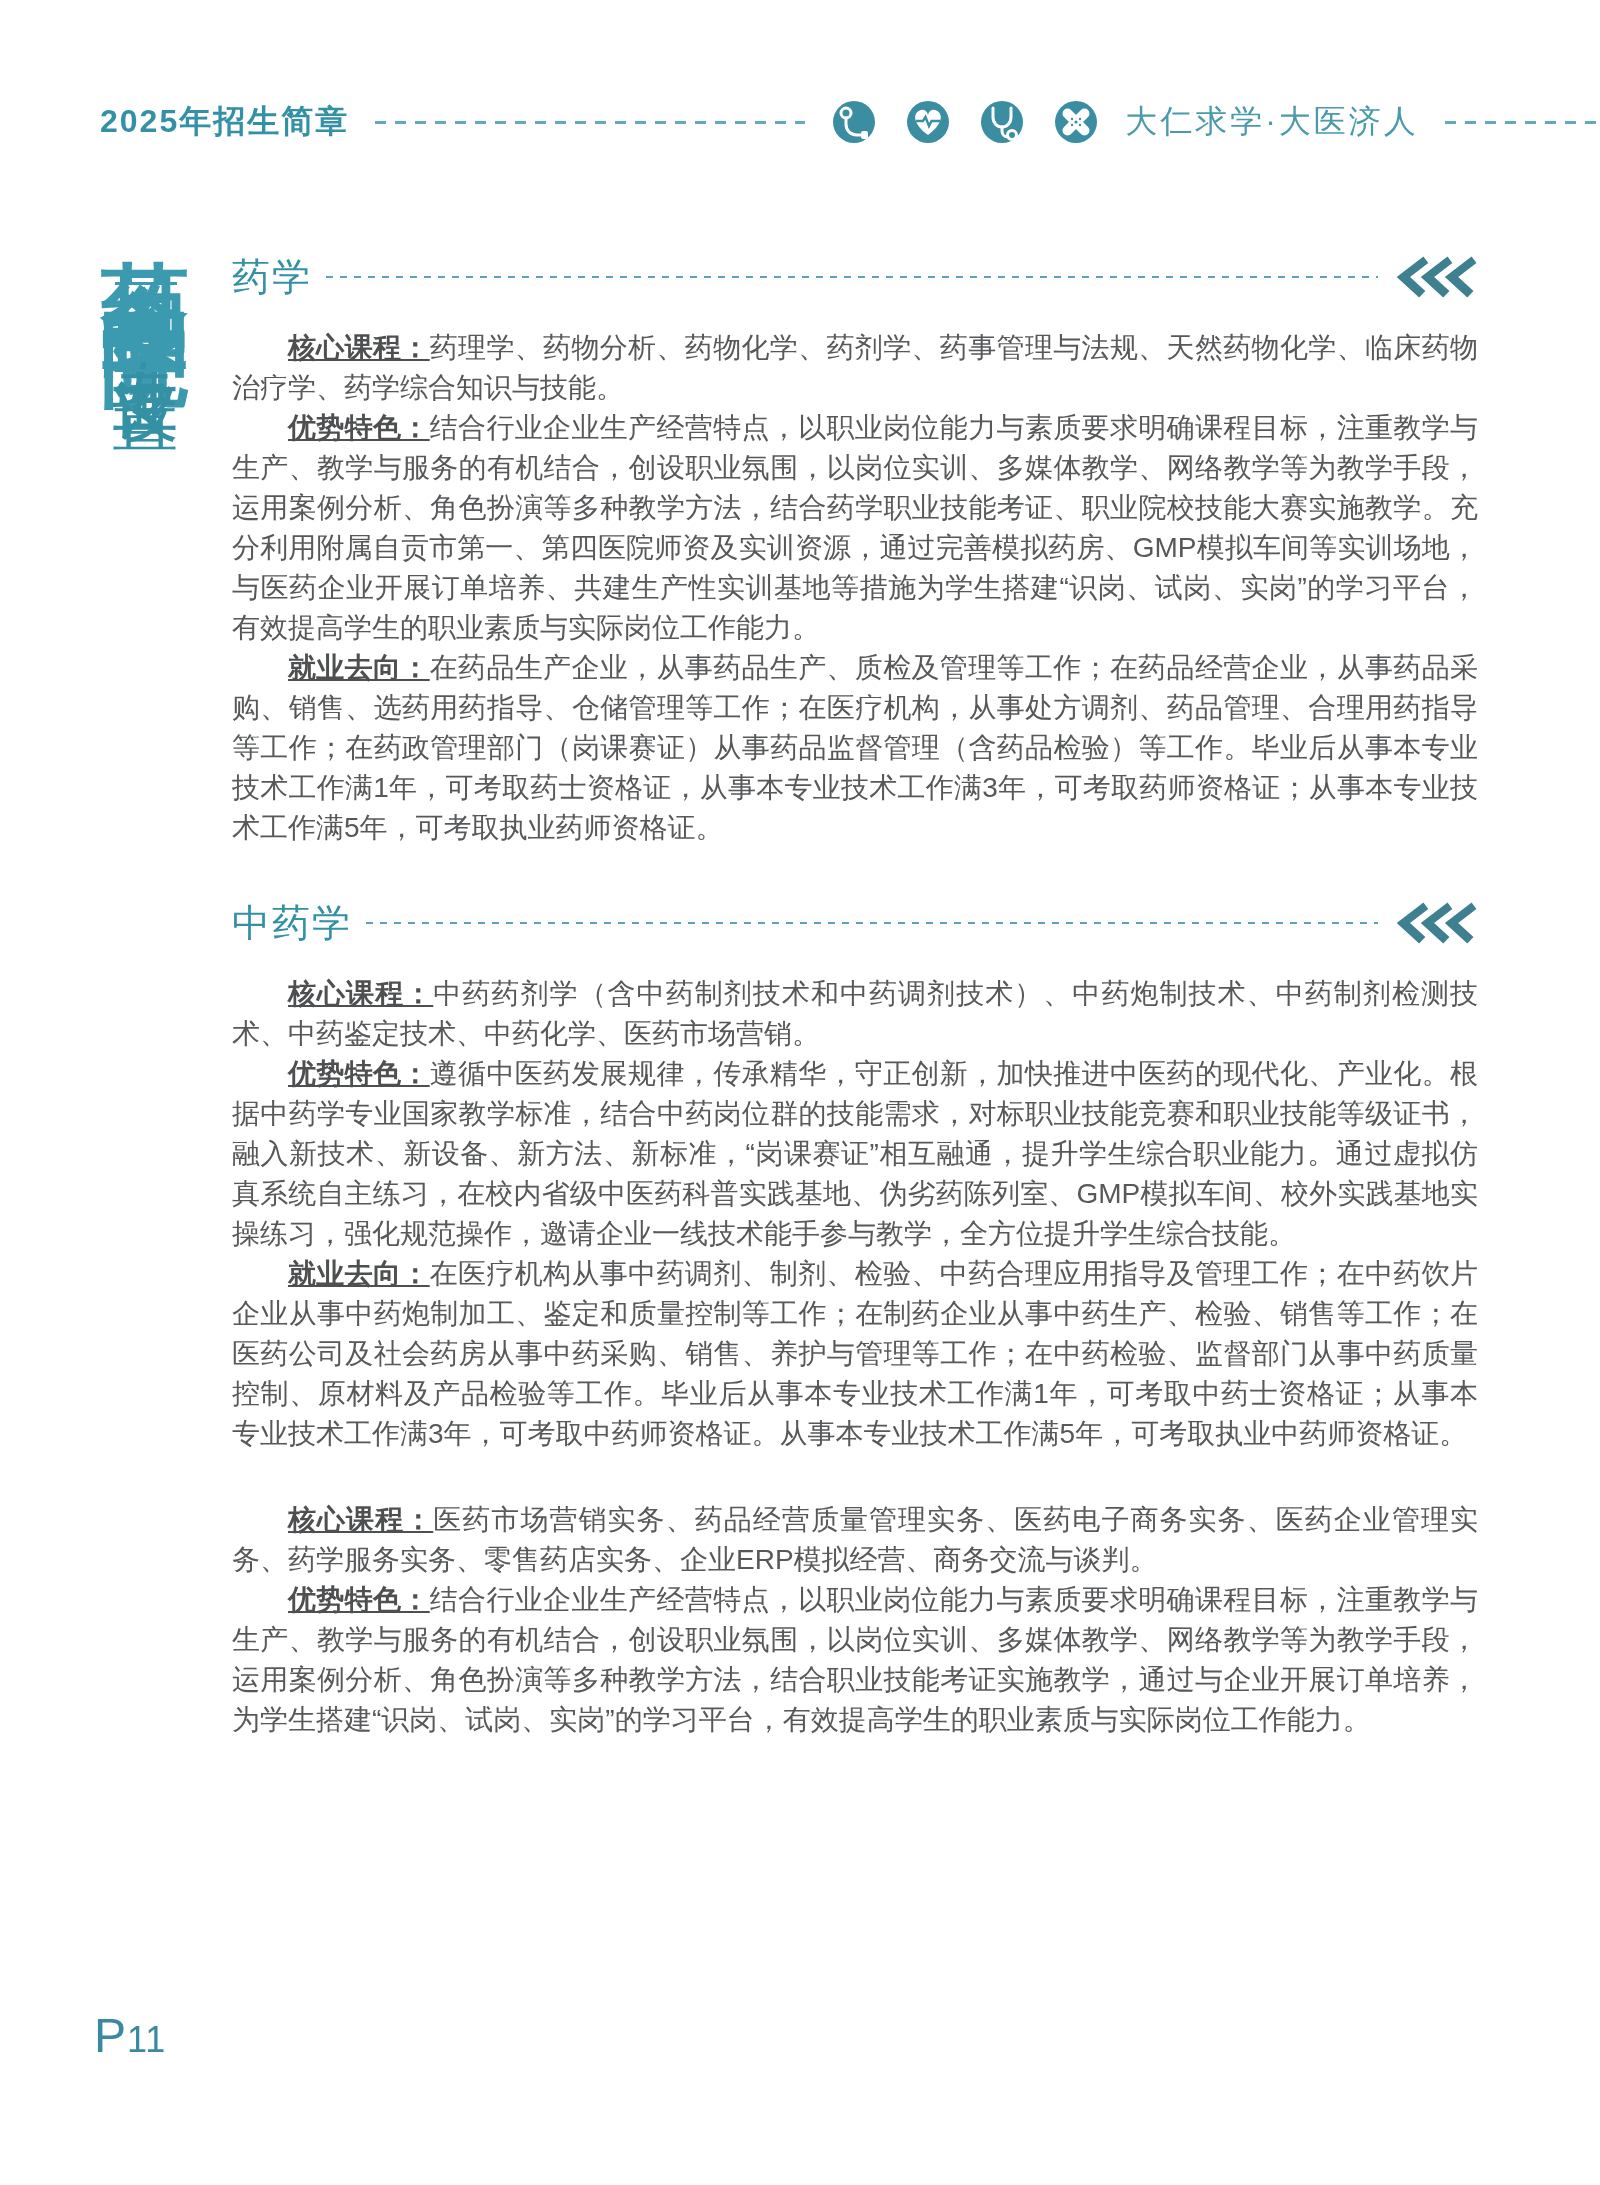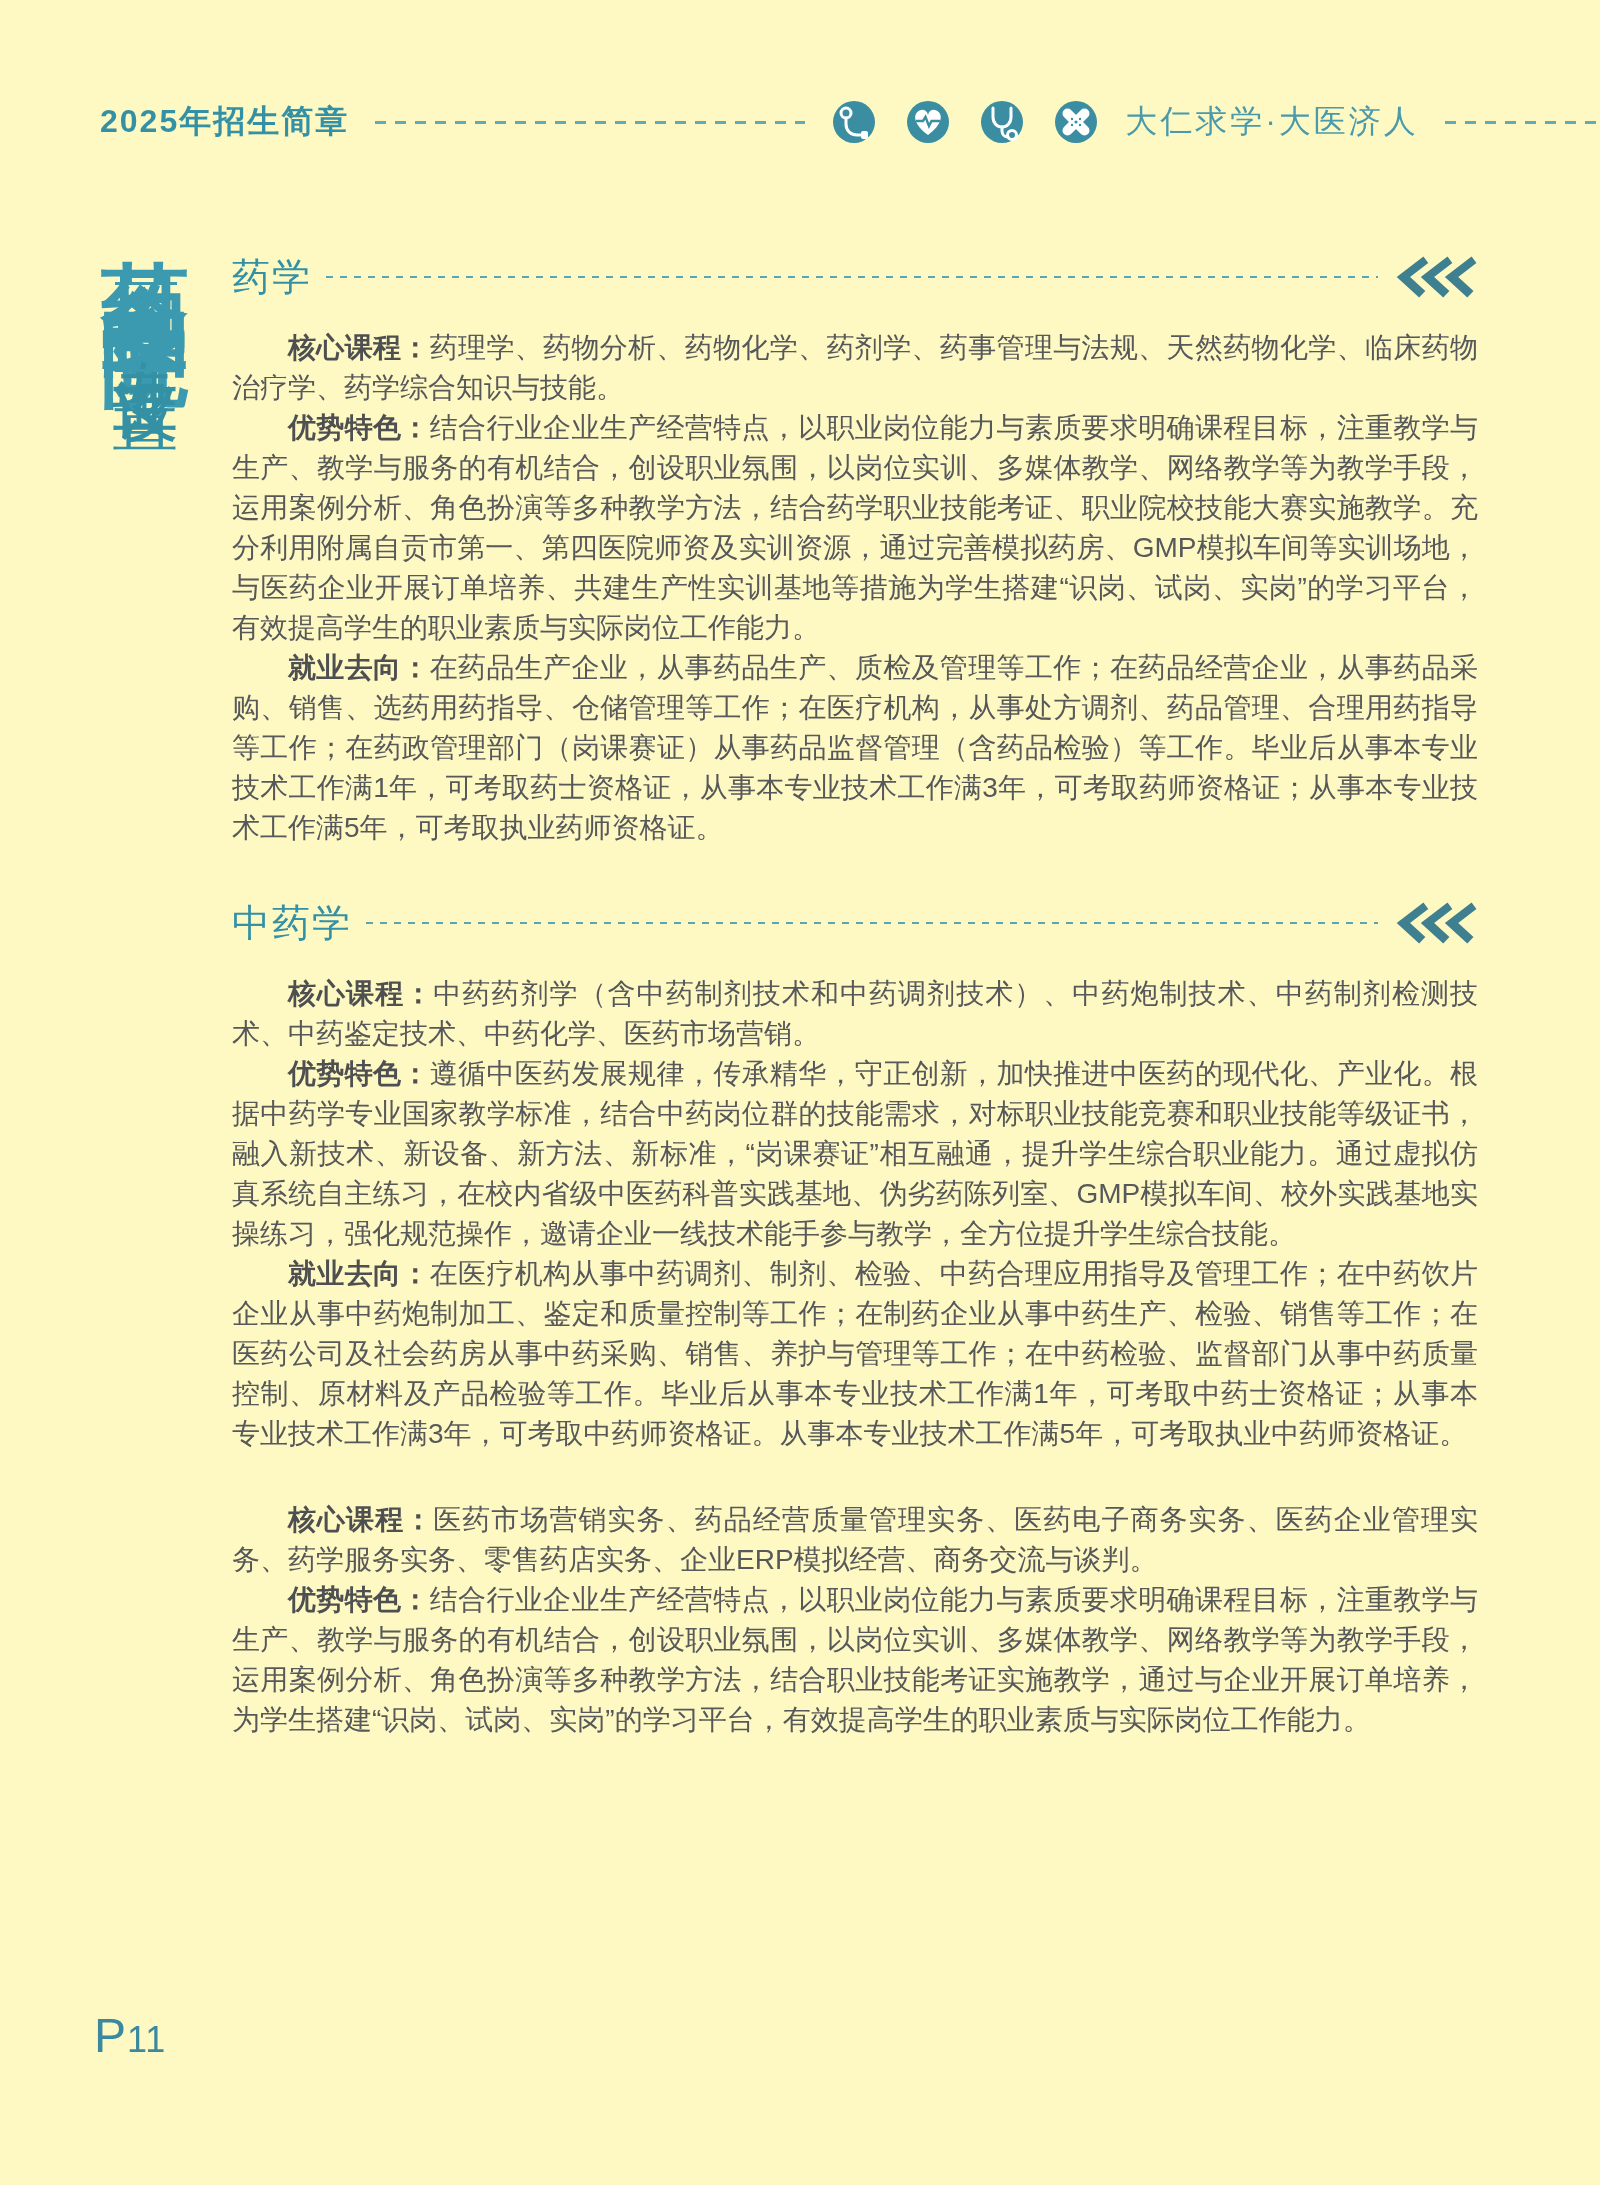--- a/index.html
+++ b/index.html
@@ -1,19 +1,19 @@
 <!DOCTYPE html>
 <html><head>
 <meta charset="utf-8">
 <style>
   * { box-sizing: border-box; }
   html,body { margin:0; padding:0; background:#e8e8e8; }
   .page {
     position:relative; width:1600px; height:2185px; margin:0 auto;
-    background:#fef9c3; overflow:hidden;
+    background:#ffffff; overflow:hidden;
     font-family:"Liberation Sans", sans-serif;
     -webkit-font-smoothing:antialiased;
   }
 
   
   .topbar {
     position:absolute; top:96px; left:100px; right:0;
     display:flex; align-items:center; gap:26px; height:52px;
     color:#3491a5;
   }
@@ -50,21 +50,21 @@
   .sec-head { display:flex; align-items:center; gap:14px; height:58px; margin-bottom:22px; }
   .sec-title { font-size:38px; font-weight:500; color:#3491a5; margin:0; white-space:nowrap; letter-spacing:2px; }
   .sec-dash { flex:1; height:2px; background:repeating-linear-gradient(90deg,#5ba4b4 0 7px, transparent 7px 14px); }
   .chevrons { width:86px; height:46px; flex:0 0 auto; }
 
   p.body {
     font-size:28px; line-height:40px; margin:0;
     text-align:justify; text-indent:2em;
     word-break:break-all;
   }
-  p.body b { font-weight:700; color:#4e4f51; }
+  p.body b { font-weight:700; color:#4e4f51;text-decoration:underline; }
 
   
   .page-number {
     position:absolute; left:94px; top:2008px;
     color:#3a89a0; font-weight:500;
     font-size:48px; letter-spacing:1px;
   }
   .page-number .small { font-size:36px; }
 </style>
 </head>

